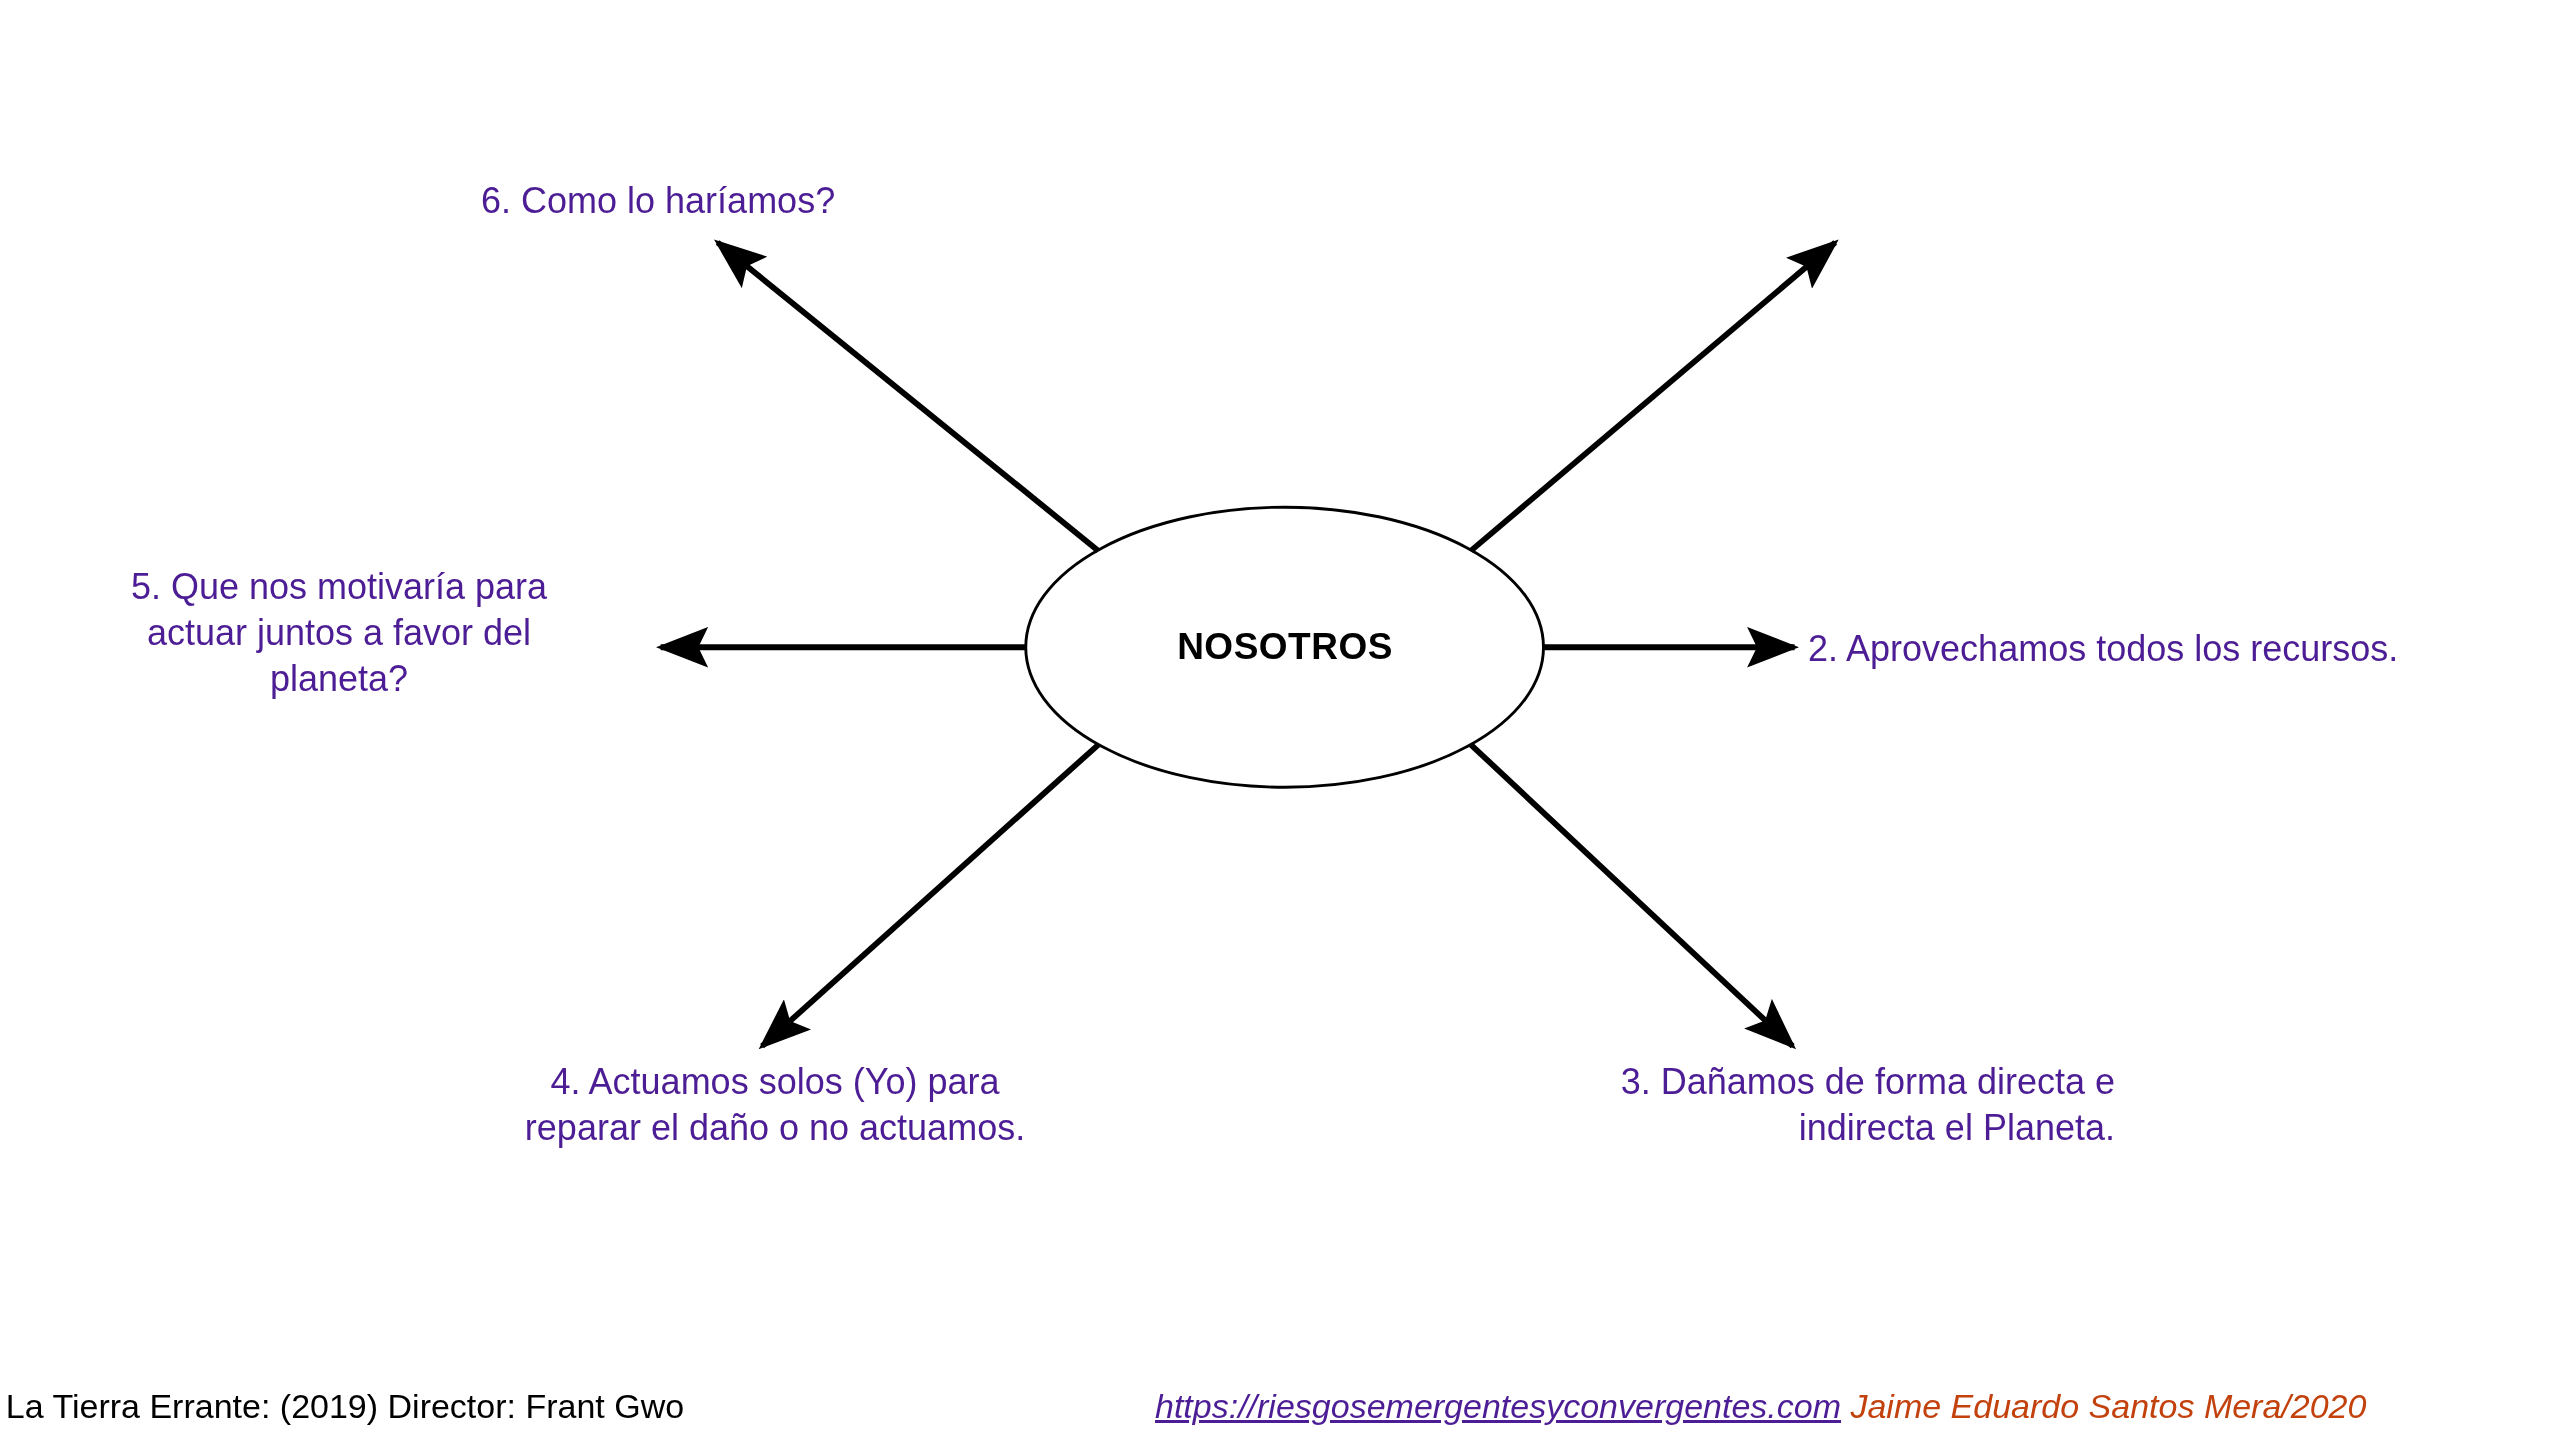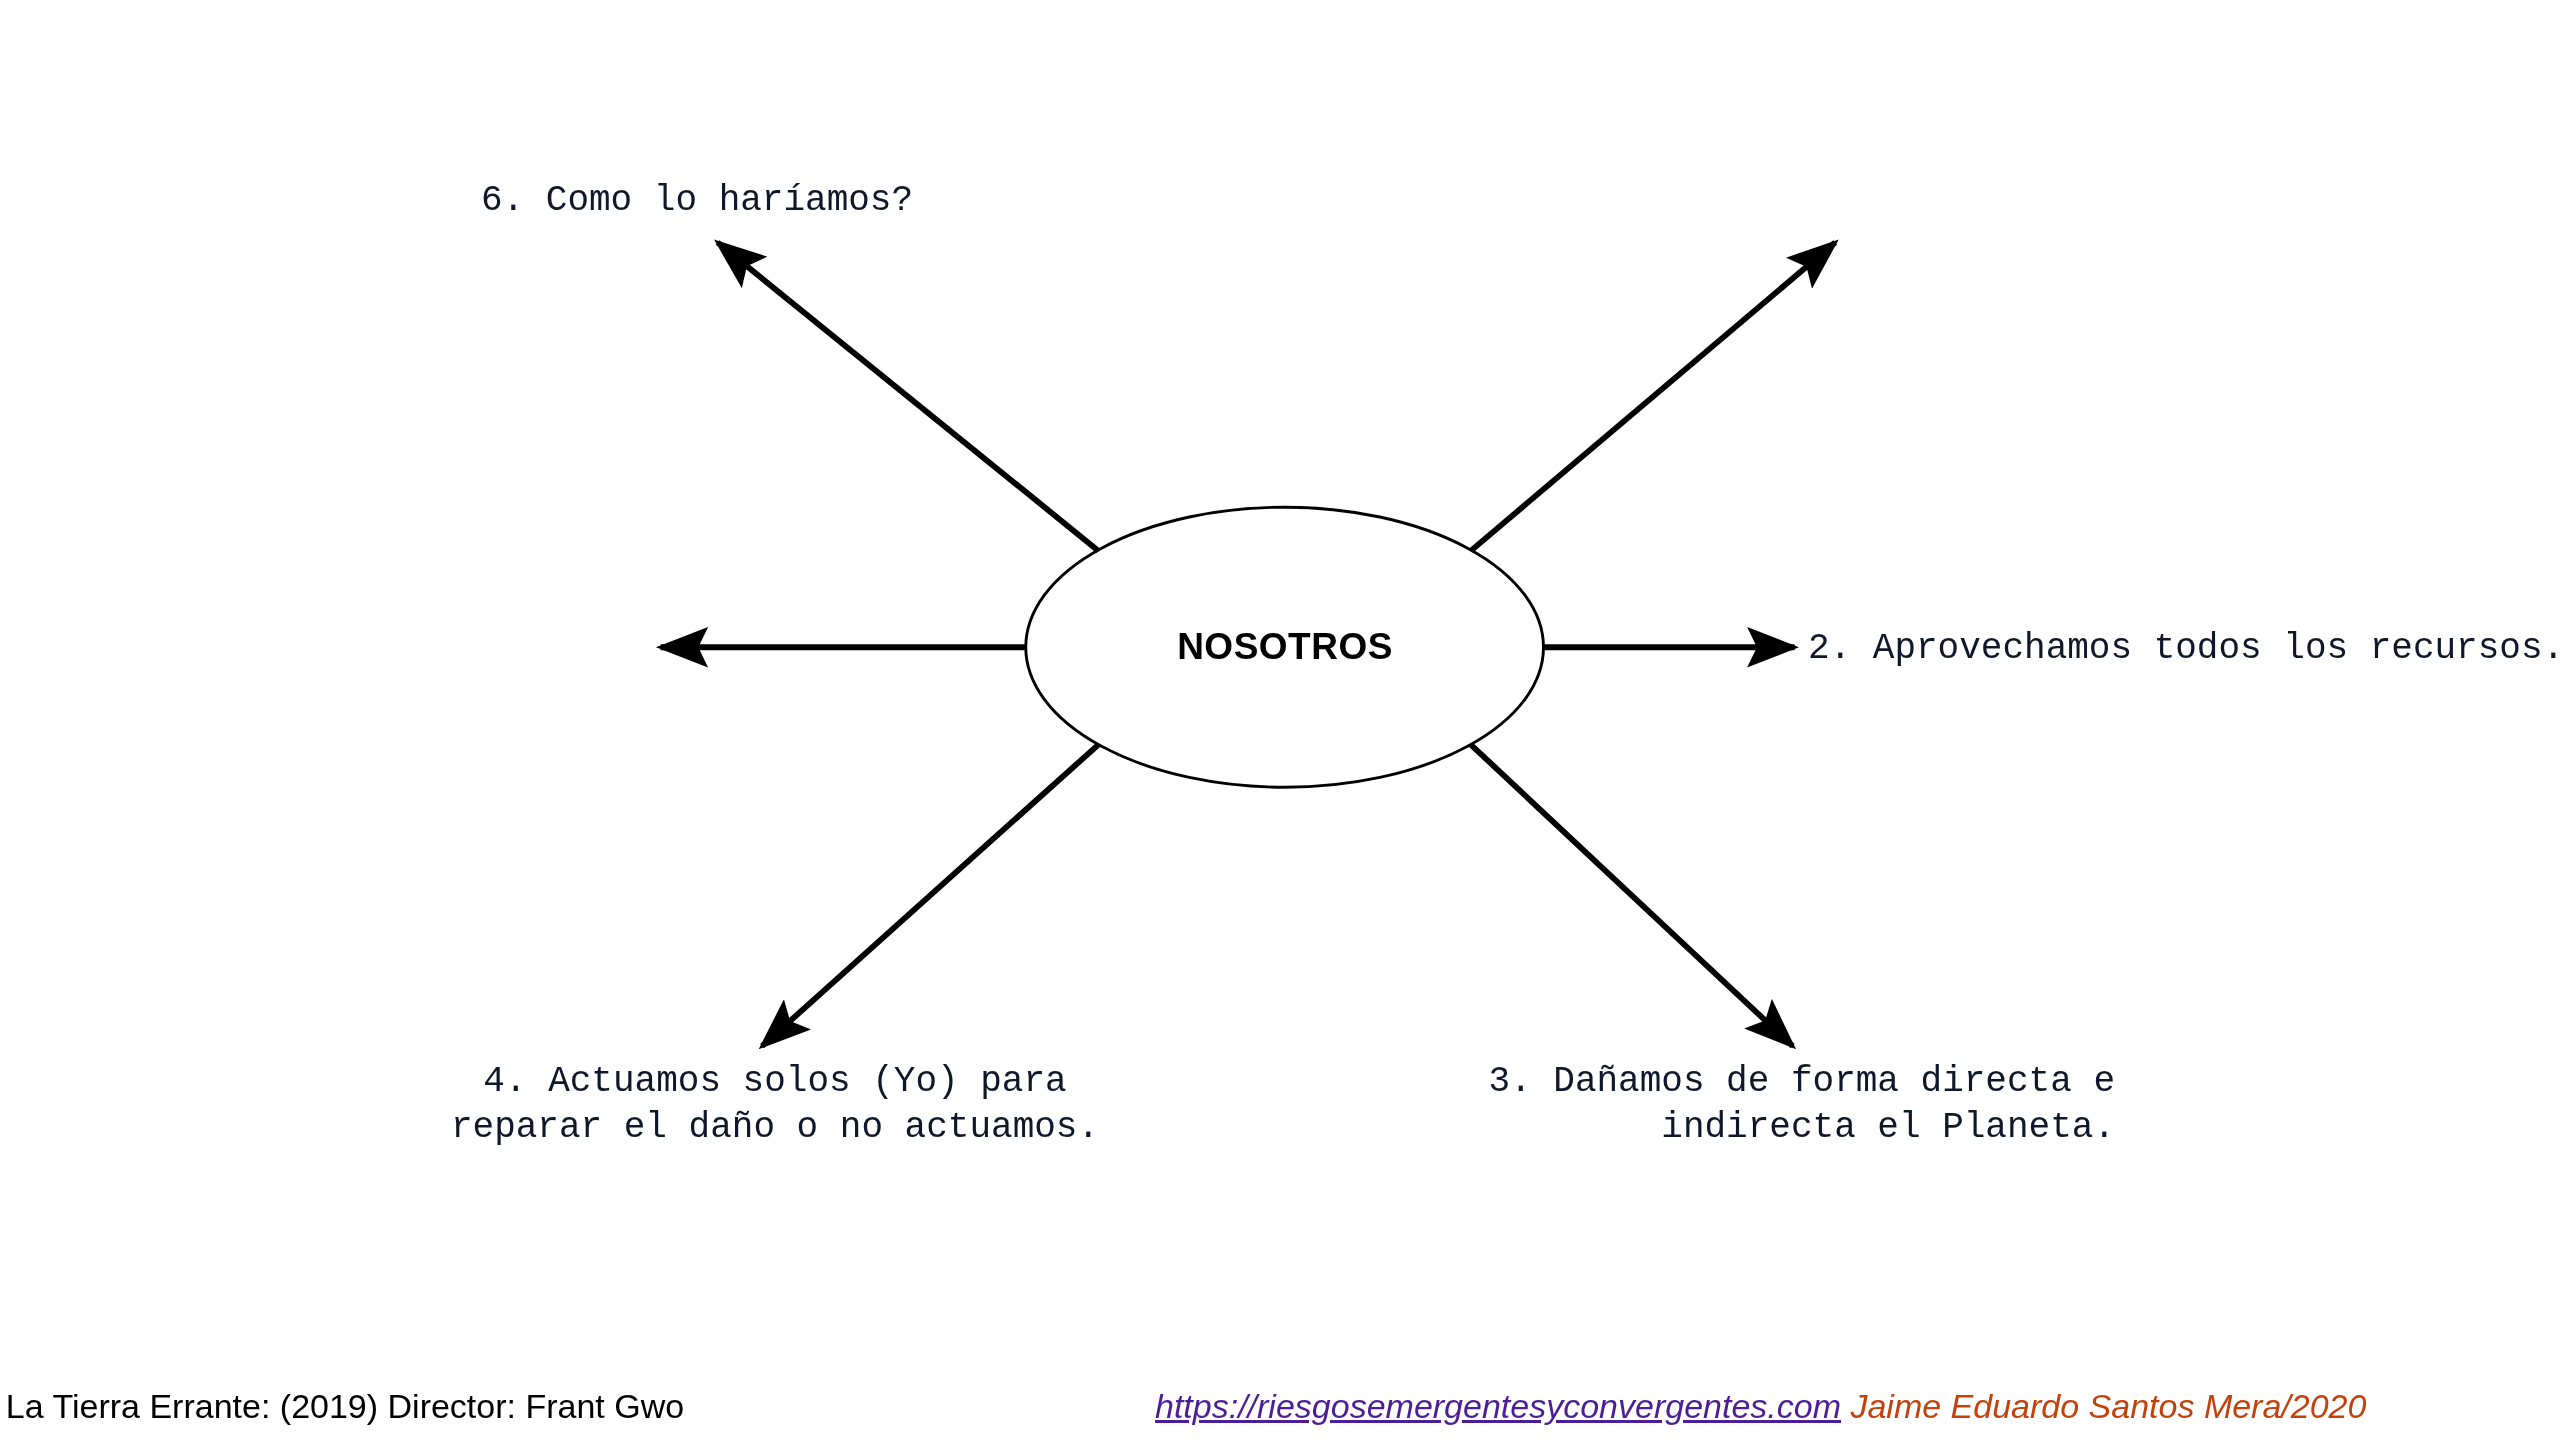--- a/index.html
+++ b/index.html
@@ -22,23 +22,22 @@
     position: absolute;
     left: 0;
     top: 0;
     width: 2576px;
     height: 1449px;
   }
   .node-label {
     position: absolute;
     font-size: 36px;
     line-height: 46px;
-    color: #0f172a;
+    color: #4c1d95;
     white-space: pre-line;
-    font-family: Liberation Mono, monospace;
   }
   .node-label.align-left   { text-align: left; }
   .node-label.align-center { text-align: center; }
 
   
   #label-1 { left: 1449px; top: 178px;  width: 792px; }
   #label-2 { left: 1808px; top: 626px;  width: 763px; }
   #label-3 { left: 1458px; top: 1059px; width: 657px; text-align: right; }
   #label-4 { left: 437px;  top: 1059px; width: 676px; }
   #label-5 { left: 54px;   top: 564px;  width: 570px; }
@@ -113,20 +112,23 @@
 
 
   <div class="node-label align-left" id="label-2">2. Aprovechamos todos los recursos.</div>
 
   <div class="node-label align-center" id="label-3">3. Dañamos de forma directa e
 indirecta el Planeta.</div>
 
   <div class="node-label align-center" id="label-4">4. Actuamos solos (Yo) para
 reparar el daño o no actuamos.</div>
 
+  <div class="node-label align-center" id="label-5">5. Que nos motivaría para
+actuar juntos a favor del
+planeta?</div>
 
   <div class="node-label align-left" id="label-6">6. Como lo haríamos?</div>
 
   <div class="footer-text" id="footer-left">La Tierra Errante: (2019) Director: Frant Gwo</div>
 
   <div class="footer-text" id="footer-right"><span id="footer-link">https://riesgosemergentesyconvergentes.com</span><span id="footer-credit"> Jaime Eduardo Santos Mera/2020</span></div>
 
 </div>
 
 

